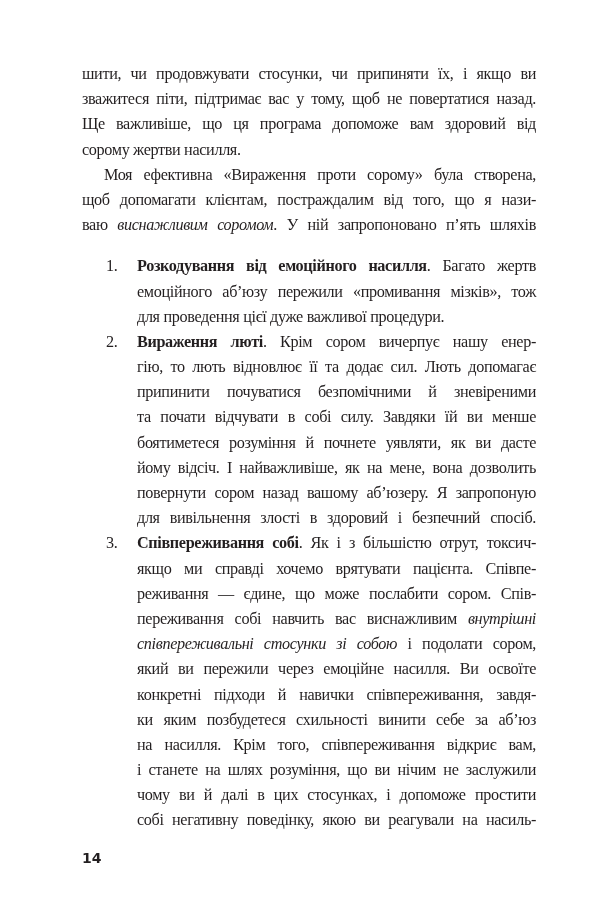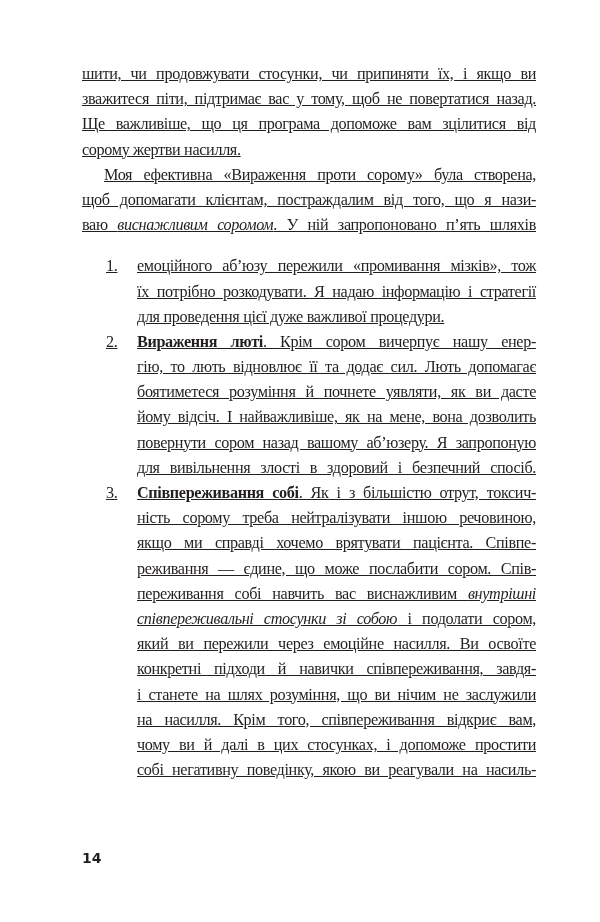--- a/index.html
+++ b/index.html
@@ -6,21 +6,20 @@
   body {
     width: 600px; height: 922px; background: #ffffff; position: relative; overflow: hidden;
     color: #231f20;
     font-family: "DejaVu Serif", "Liberation Serif", serif;
   }
   .page { position: absolute; left: 82px; top: 62px; width: 454px; }
   .line {
     height: 25.2px; line-height: 25.2px; font-size: 16.2px; white-space: nowrap;
     text-align: justify; text-align-last: justify; letter-spacing: -0.35px;
     font-family: "Liberation Serif", "DejaVu Serif", serif;
-    text-decoration: underline;
   }
   .line.last { text-align-last: left; }
   .indent { padding-left: 22px; }
   .gap { height: 16px; }
   .list-item { position: relative; }
   .num { position: absolute; left: 24px; width: 30px; }
   .li-line { margin-left: 55px; }
   b { font-weight: bold; }
   i { font-style: italic; }
   .page-number {
@@ -28,62 +27,64 @@
     font-family: "DejaVu Sans", "Liberation Sans", sans-serif; font-weight: bold; color: #231f20;
   }
 </style>
 </head>
 <body>
 
 <div class="page">
   <div>
     <div class="line">шити, чи продовжувати стосунки, чи припиняти їх, і якщо ви</div>
     <div class="line">зважитеся піти, підтримає вас у тому, щоб не повертатися назад.</div>
-    <div class="line">Ще важливіше, що ця програма допоможе вам зцілитися від</div>
+    <div class="line">Ще важливіше, що ця програма допоможе вам здоровий від</div>
     <div class="line last">сорому жертви насилля.</div>
   </div>
 
   <div>
     <div class="line indent">Моя ефективна «Вираження проти сорому» була створена,</div>
     <div class="line">щоб допомагати клієнтам, постраждалим від того, що я нази-</div>
     <div class="line"><span>ваю </span><i>виснажливим соромом</i><span>. У ній запропоновано п’ять шляхів</span></div>
   </div>
 
   <div class="gap"></div>
 
   <div>
 
     <div class="list-item">
       <span class="num line">1.</span>
+      <div class="line li-line"><b>Розкодування від емоційного насилля</b><span>. Багато жертв</span></div>
       <div class="line li-line">емоційного аб’юзу пережили «промивання мізків», тож</div>
-      <div class="line li-line">їх потрібно розкодувати. Я надаю інформацію і стратегії</div>
       <div class="line li-line last">для проведення цієї дуже важливої процедури.</div>
     </div>
 
     <div class="list-item">
       <span class="num line">2.</span>
       <div class="line li-line"><b>Вираження люті</b><span>. Крім сором вичерпує нашу енер-</span></div>
       <div class="line li-line">гію, то лють відновлює її та додає сил. Лють допомагає</div>
+      <div class="line li-line">припинити почуватися безпомічними й зневіреними</div>
+      <div class="line li-line">та почати відчувати в собі силу. Завдяки їй ви менше</div>
       <div class="line li-line">боятиметеся розуміння й почнете уявляти, як ви дасте</div>
       <div class="line li-line">йому відсіч. І найважливіше, як на мене, вона дозволить</div>
       <div class="line li-line">повернути сором назад вашому аб’юзеру. Я запропоную</div>
       <div class="line li-line">для вивільнення злості в здоровий і безпечний спосіб.</div>
     </div>
 
     <div class="list-item">
       <span class="num line">3.</span>
       <div class="line li-line"><b>Співпереживання собі</b><span>. Як і з більшістю отрут, токсич-</span></div>
-      <div class="line li-line">ність сорому треба нейтралізувати іншою речовиною,</div>
       <div class="line li-line">якщо ми справді хочемо врятувати пацієнта. Співпе-</div>
       <div class="line li-line">реживання — єдине, що може послабити сором. Спів-</div>
       <div class="line li-line"><span>переживання собі навчить вас виснажливим </span><i>внутрішні</i></div>
       <div class="line li-line"><i>співпереживальні стосунки зі собою</i><span> і подолати сором,</span></div>
       <div class="line li-line">який ви пережили через емоційне насилля. Ви освоїте</div>
       <div class="line li-line">конкретні підходи й навички співпереживання, завдя-</div>
+      <div class="line li-line">ки яким позбудетеся схильності винити себе за аб’юз</div>
+      <div class="line li-line">на насилля. Крім того, співпереживання відкриє вам,</div>
       <div class="line li-line">і станете на шлях розуміння, що ви нічим не заслужили</div>
-      <div class="line li-line">на насилля. Крім того, співпереживання відкриє вам,</div>
       <div class="line li-line">чому ви й далі в цих стосунках, і допоможе простити</div>
       <div class="line li-line">собі негативну поведінку, якою ви реагували на насиль-</div>
     </div>
   </div>
 </div>
 
 <div class="page-number">14</div>
 
 </body></html>

